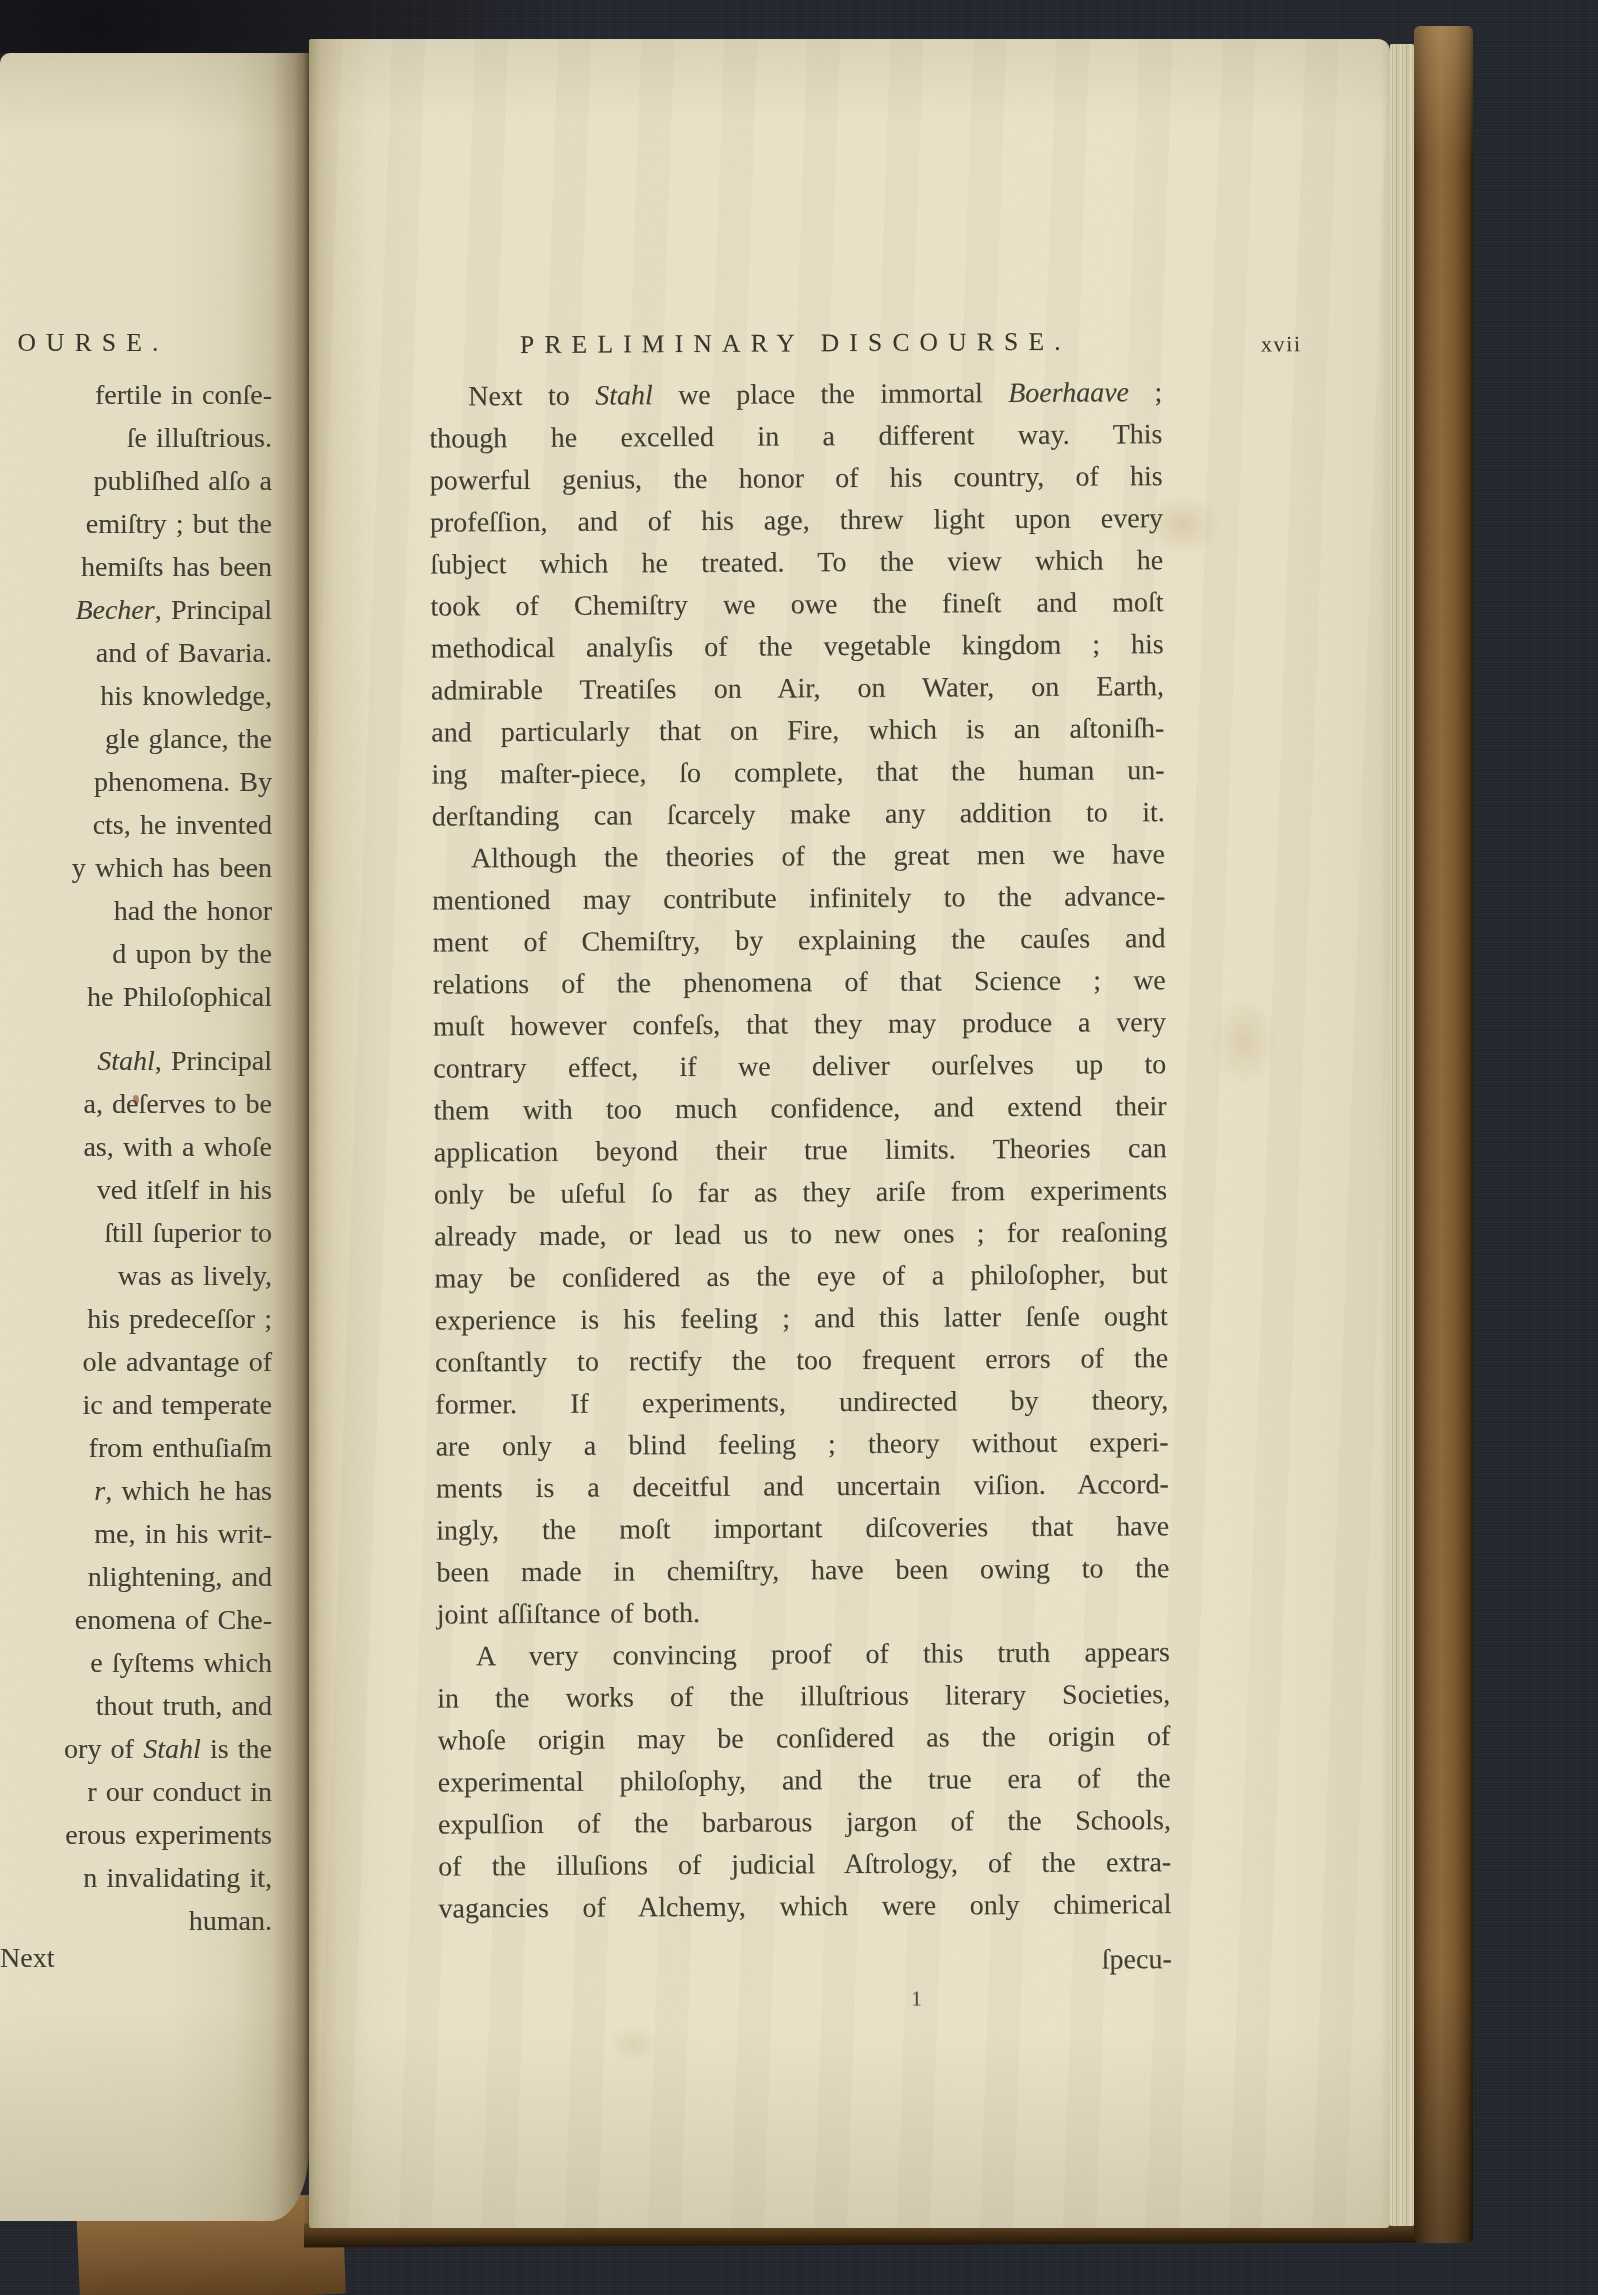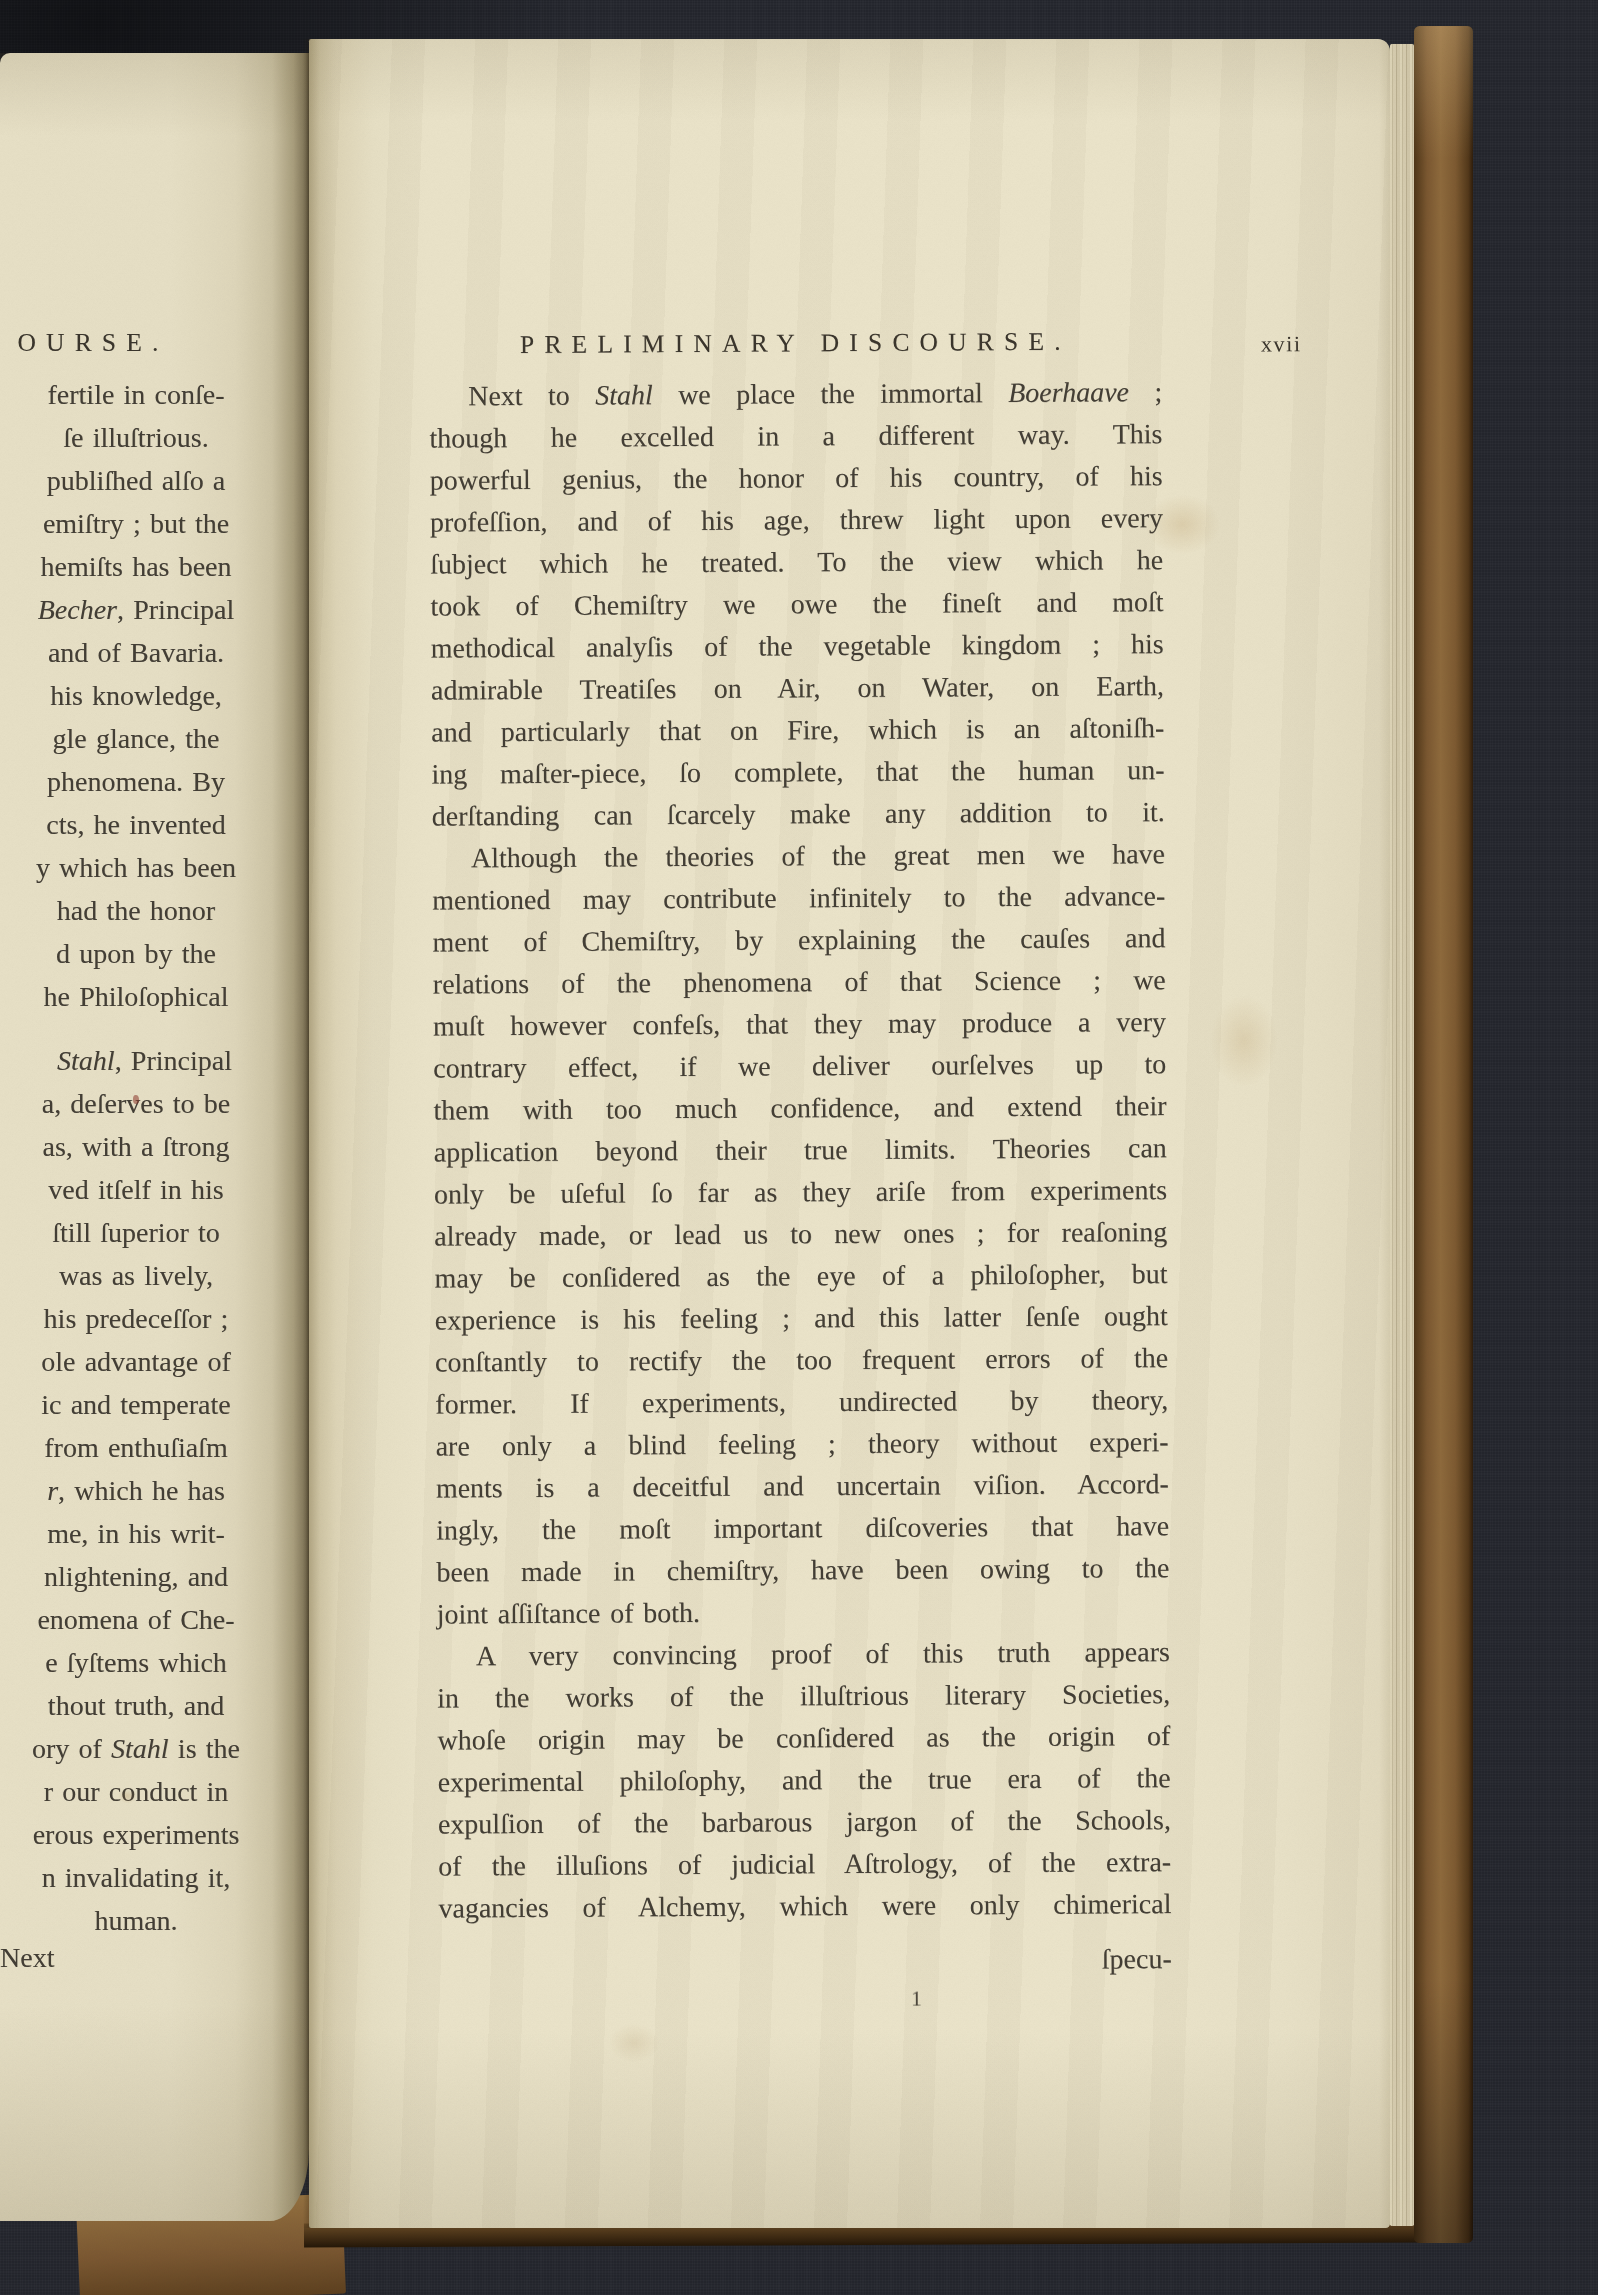--- a/index.html
+++ b/index.html
@@ -76,21 +76,21 @@
   .rfolio{position:absolute;left:956px;top:295px;font-size:22px;letter-spacing:1.7px;color:#3a352c;}
   .rtext{position:absolute;left:124px;top:334px;width:733px;font-size:28px;line-height:42px;word-spacing:2.8px;}
   .rline{text-align:justify;text-align-last:justify;}
   .rline.indent{padding-left:39px;}
   .rline.last{text-align-last:left;}
   .rcatch{position:absolute;left:124px;top:1906px;width:733px;text-align:right;font-size:28px;}
   .pressfig{position:absolute;left:596px;top:1947px;font-size:22px;color:#4a453b;filter:blur(0.2px);}
 
   .lheader{position:absolute;left:0;top:275px;width:186px;text-align:center;}
   .ltext{position:absolute;left:0;top:320px;width:272px;font-size:28px;line-height:43px;text-align:right;word-spacing:2.2px;}
-  .lline{white-space:nowrap;text-align:center;}
+  .lline{white-space:nowrap;}
   .lline.gap{margin-top:21px;padding-left:17px;}
   .lcatch{position:absolute;left:0;top:1889px;width:269px;text-align:left;font-size:28px;}
 
   .grain{position:absolute;left:0;top:0;mix-blend-mode:multiply;pointer-events:none;}
 </style>
 </head>
 <body>
 
 <div class="scene">
 
@@ -110,21 +110,21 @@
         <div class="lline">his knowledge,</div>
         <div class="lline">gle glance, the</div>
         <div class="lline">phenomena.  By</div>
         <div class="lline">cts, he invented</div>
         <div class="lline">y which has been</div>
         <div class="lline">had the honor</div>
         <div class="lline">d upon by the</div>
         <div class="lline">he Philoſophical</div>
         <div class="lline gap"><i>Stahl</i>, Principal</div>
         <div class="lline">a, deſerves to be</div>
-        <div class="lline">as, with a ſtrong</div>
+        <div class="lline">as, with a whoſe</div>
         <div class="lline">ved itſelf in his</div>
         <div class="lline">ſtill ſuperior to</div>
         <div class="lline">was as lively,</div>
         <div class="lline">his predeceſſor ;</div>
         <div class="lline">ole advantage of</div>
         <div class="lline">ic and temperate</div>
         <div class="lline">from enthuſiaſm</div>
         <div class="lline"><i>r</i>, which he has</div>
         <div class="lline">me, in his writ-</div>
         <div class="lline">nlightening, and</div>

